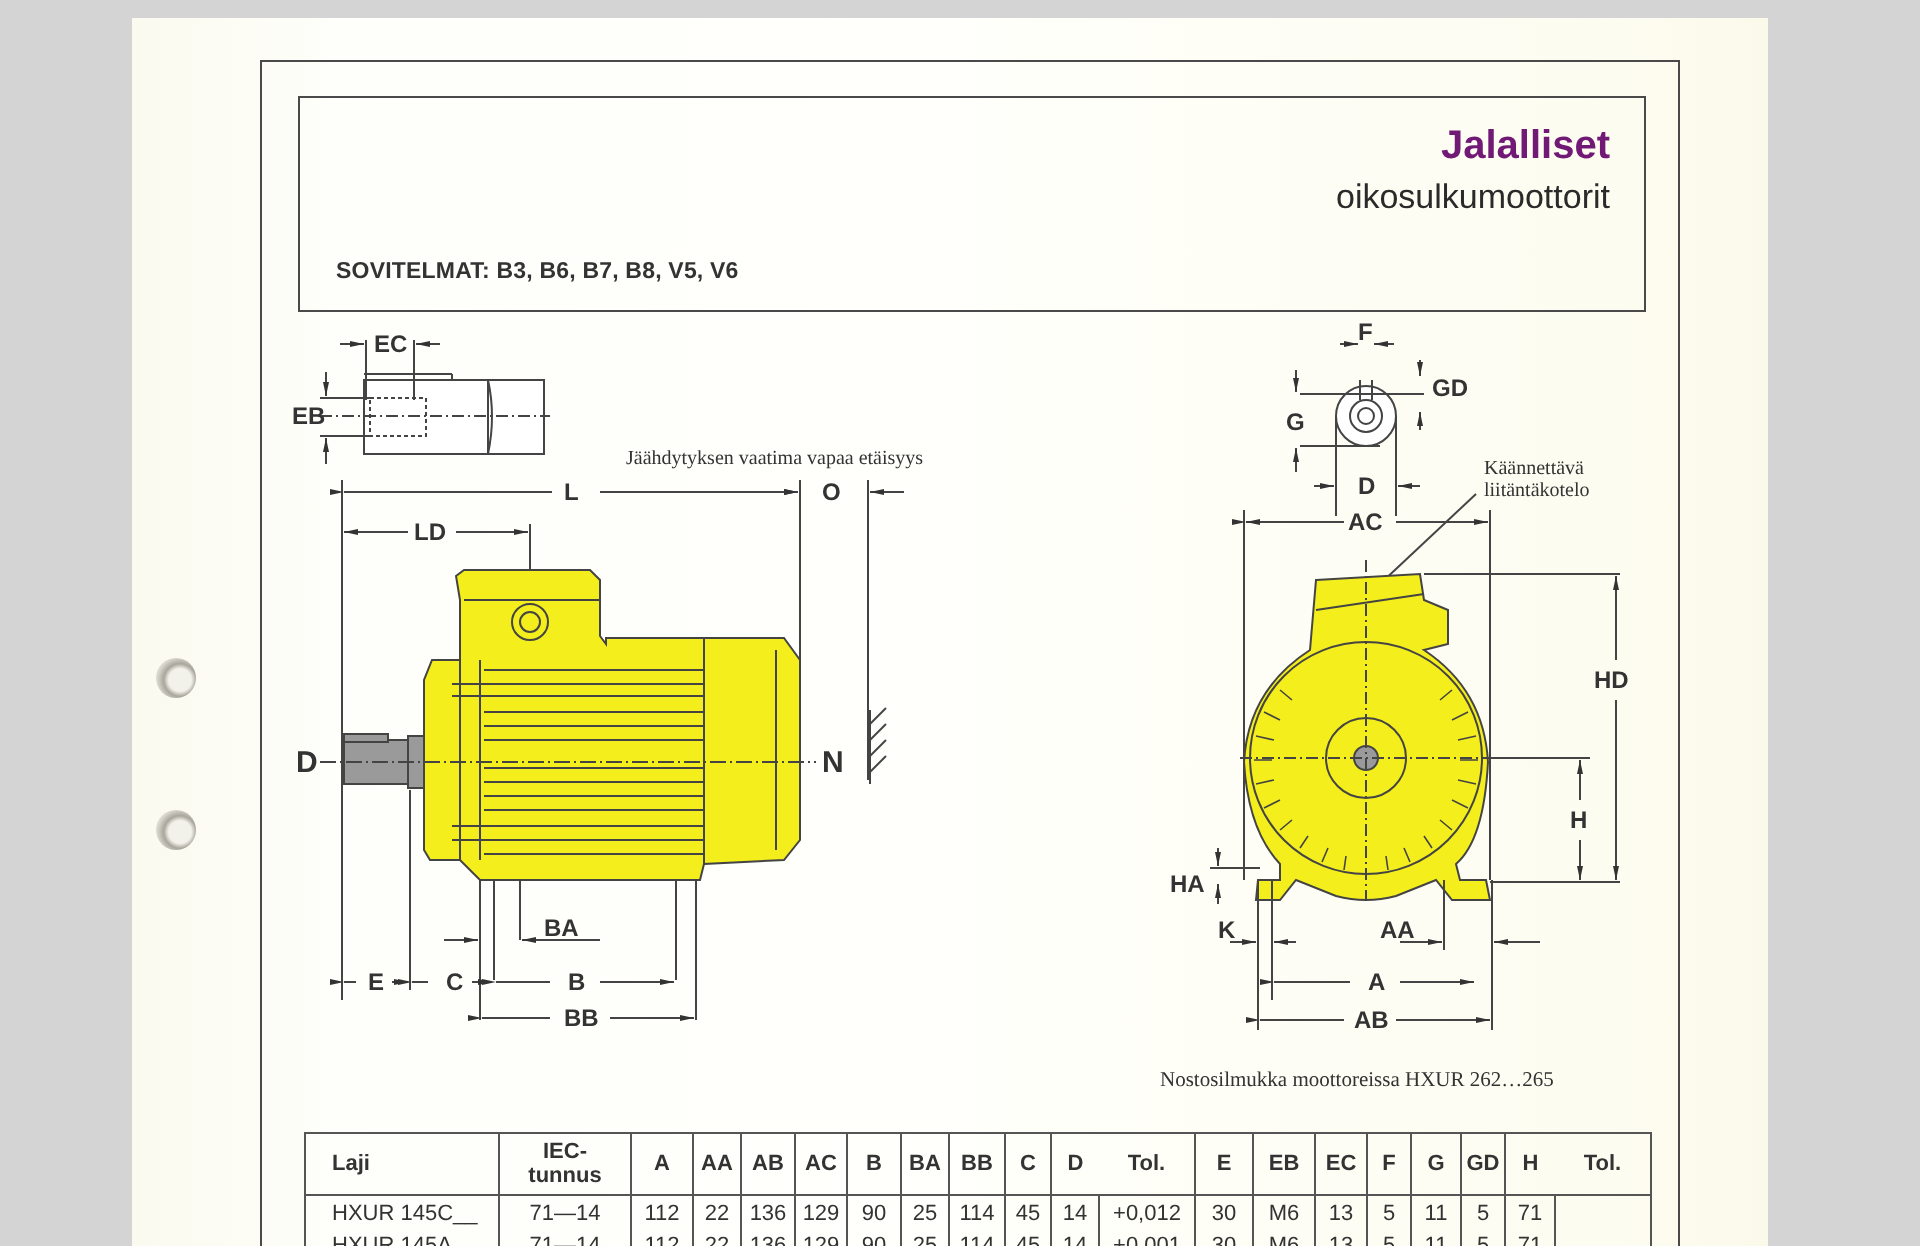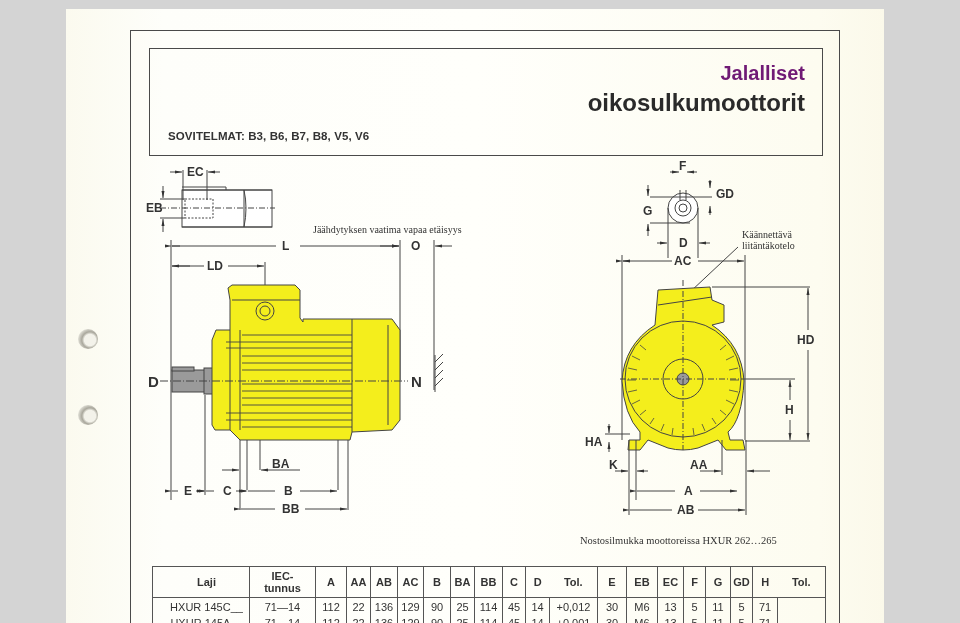--- a/index.html
+++ b/index.html
@@ -21,42 +21,42 @@
     position: absolute; left: 130px; top: 30px; width: 710px; height: 620px;
     border: 1.5px solid #4a4a4a; border-bottom: none; box-sizing: border-box;
   }
   .title-box {
     position: absolute; left: 149px; top: 48px; width: 674px; height: 108px;
     border: 1.5px solid #4a4a4a; box-sizing: border-box;
   }
   .t-main { position: absolute; left: 18px; top: 14px; font-size: 20px; font-weight: bold; color: #2a2a2a; }
   .t-sub { position: absolute; left: 18px; top: 81px; font-size: 11.5px; font-weight: bold; color: #333; letter-spacing: 0.1px; }
   .t-right1 { position: absolute; right: 17px; top: 13px; font-size: 20px; font-weight: bold; color: #701a75; }
-  .t-right2 { position: absolute; right: 17px; top: 40px; font-size: 24px; font-weight: bold; color: #2a2a2a; }
+  .t-right2 { position: absolute; right: 17px; top: 40px; font-size: 17px; font-weight: normal; color: #2a2a2a; }
   .t-right3 { position: absolute; right: 17px; top: 72px; font-size: 21px; font-weight: bold; color: #2a2a2a; }
 
   .drawing { position: absolute; left: 0; top: 0; }
   .lbl { position: absolute; font-size: 12px; font-weight: bold; color: #333; line-height: 1; }
   .note { position: absolute; font-size: 10px; color: #333; line-height: 1.1; font-family: Liberation Serif, serif; }
 
   table.dims {
     position: absolute; left: 152px; top: 566px; width: 673px;
     border-collapse: collapse; font-size: 11px; color: #333;
     table-layout: fixed;
   }
   table.dims th, table.dims td {
     border-left: 1px solid #555; border-right: 1px solid #555;
     padding: 0 2px; text-align: center; white-space: nowrap; overflow: hidden;
   }
   table.dims th {
     height: 30px; font-weight: bold; border-top: 1.5px solid #555; border-bottom: 1.5px solid #555;
     font-size: 11px; line-height: 1.1;
   }
   table.dims td { height: 13px; line-height: 13px; vertical-align: top; padding-top: 3px; margin-top: 37px; }
-  table.dims th.left, table.dims td.left { text-align: center; padding-left: 13px; }
+  table.dims th.left, table.dims td.left { text-align: left; padding-left: 13px; }
   table.dims .nob-r { border-right: none; }
   table.dims .nob-l { border-left: none; }
 </style>
 </head>
 <body>
 
 <div class="page"></div>
 <div class="hole" style="left:78px;top:329px;"></div>
 <div class="hole" style="left:78px;top:405px;"></div>
 

